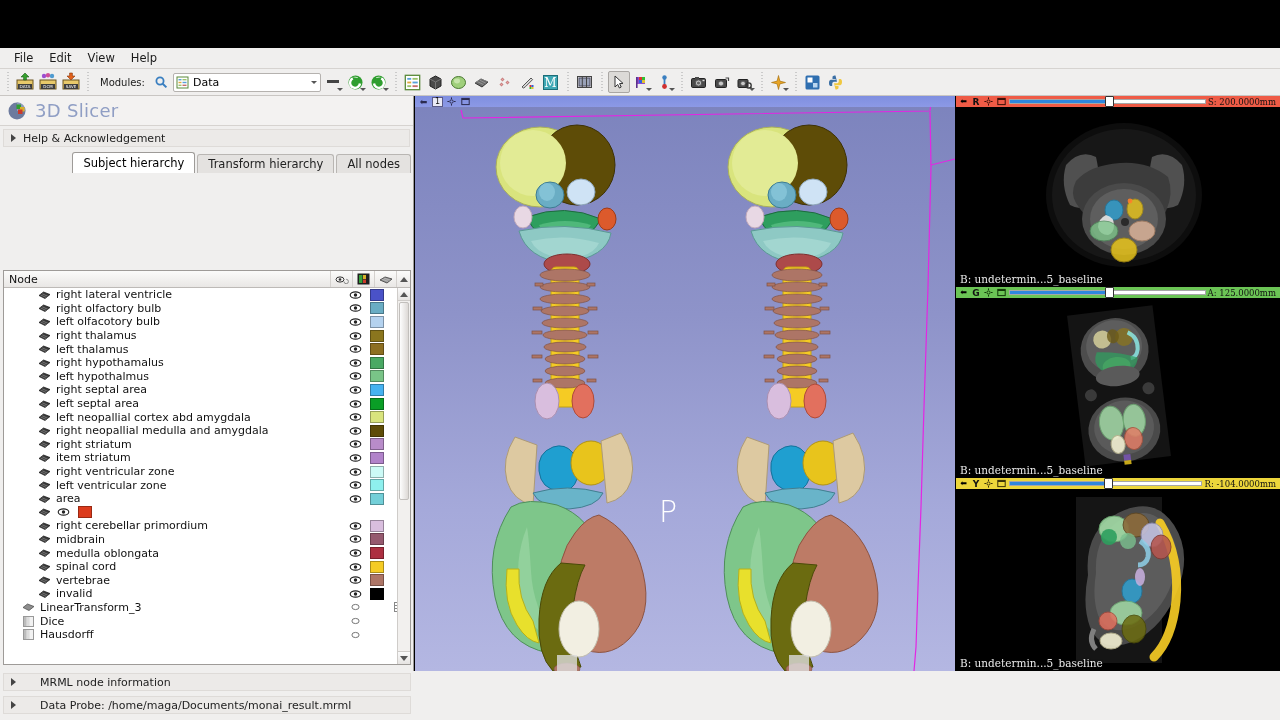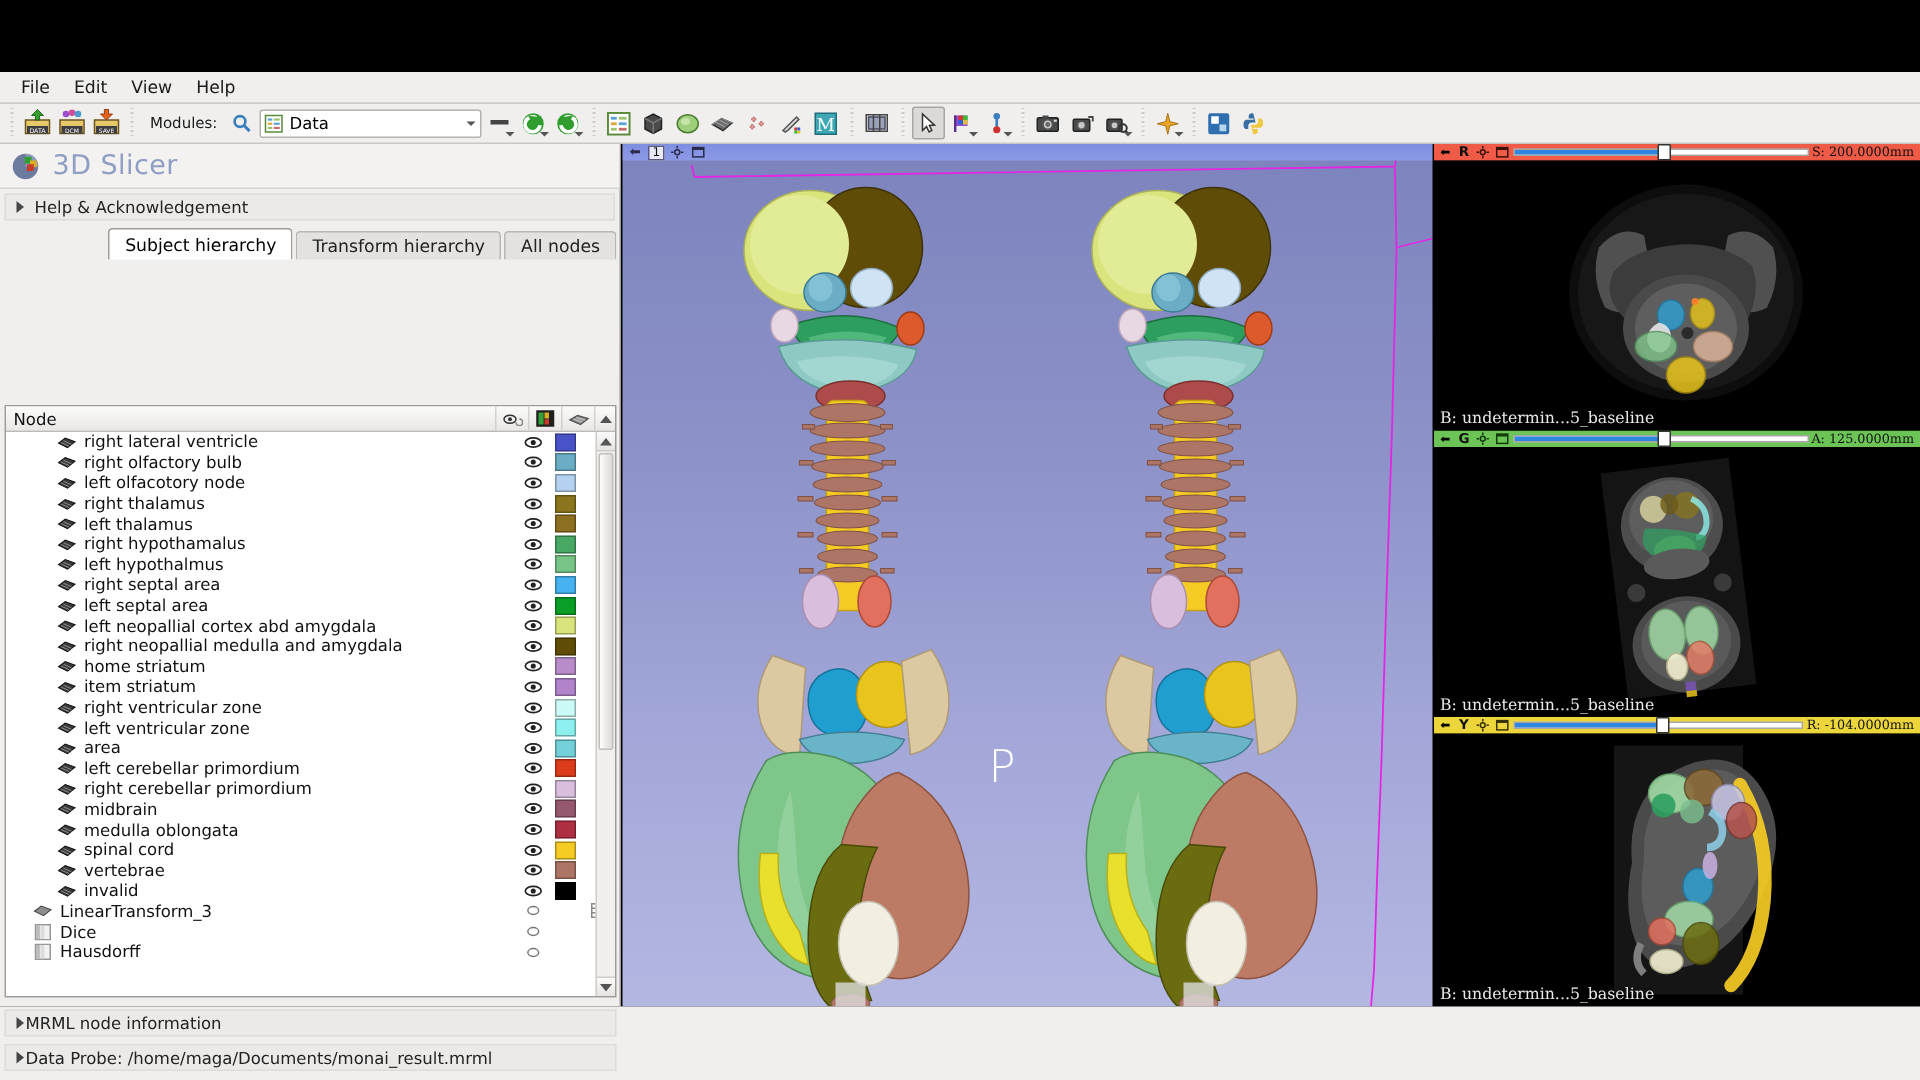--- a/index.html
+++ b/index.html
@@ -134,21 +134,21 @@
   .sb-track { position:absolute; left:0; right:0; height:5px; background:#fff; border:1px solid rgba(0,0,0,.35); }
   .sb-fill { position:absolute; left:1px; height:3px; background:#2e86de; top:3px; }
   .sb-thumb { position:absolute; width:9px; height:11px; background:#fff; border:1px solid #333; border-radius:1px; top:-1px; }
   .sb-val { font-size:8.5px; color:#111; white-space:nowrap; padding-right:2px; font-family:"DejaVu Serif", serif; }
   .slice-label { position:absolute; left:4px; bottom:2px; color:#e9e9e9; font-size:10.5px;
                  font-family:"DejaVu Serif", serif; text-shadow:0 0 2px #000; }
   .slice-canvas { position:absolute; left:0; top:11px; right:0; bottom:0; }
 
   
   .botstrip { position:absolute; left:0; top:671px; width:1280px; height:49px; background:#f0efee; }
-  .bcoll { height:18px; margin:2px 3px; display:flex; align-items:center; gap:1px; padding-left:7px;
+  .bcoll { height:18px; margin:2px 3px; display:flex; align-items:center; gap:24px; padding-left:7px;
            background:#eceae8; border:1px solid #dedbd8; font-size:11px; color:#222; cursor:pointer; }
 </style>
 </head>
 <body>
 
 <div id="app">
 
   <div class="topband"></div>
 
   <div class="menubar">
@@ -469,21 +469,21 @@
             <span class="xtra"></span>
           </div>
           <div class="trow">
             <span class="indent1"></span>
             <span class="nicon">
               <svg width="13" height="10" viewBox="0 0 13 10">
                 <path d="M1 5.5 L5.5 2 L12 4.5 L7 8.5 Z" fill="#3b3b3b" stroke="#111" stroke-width=".7"></path>
                 <path d="M2.6 5 L8 7.4 M4.2 3.8 L9.6 6.2" stroke="#aaa" stroke-width=".5"></path>
               </svg>
             </span>
-            <span class="nlabel">left olfacotory node</span>
+            <span class="nlabel">left olfacotory bulb</span>
             <span class="eye">
               <svg width="13" height="8" viewBox="0 0 13 8">
                 <ellipse cx="6.5" cy="4" rx="5.3" ry="3.1" fill="none" stroke="#222" stroke-width="1.1"></ellipse>
                 <circle cx="6.5" cy="4" r="1.7" fill="#222"></circle>
               </svg>
             </span>
             <span class="swatch">
               <span class="sw" style="background: rgb(180, 210, 239);"></span>
             </span>
             <span class="xtra"></span>
@@ -649,21 +649,21 @@
             <span class="xtra"></span>
           </div>
           <div class="trow">
             <span class="indent1"></span>
             <span class="nicon">
               <svg width="13" height="10" viewBox="0 0 13 10">
                 <path d="M1 5.5 L5.5 2 L12 4.5 L7 8.5 Z" fill="#3b3b3b" stroke="#111" stroke-width=".7"></path>
                 <path d="M2.6 5 L8 7.4 M4.2 3.8 L9.6 6.2" stroke="#aaa" stroke-width=".5"></path>
               </svg>
             </span>
-            <span class="nlabel">home striatum</span>
+            <span class="nlabel">right striatum</span>
             <span class="eye">
               <svg width="13" height="8" viewBox="0 0 13 8">
                 <ellipse cx="6.5" cy="4" rx="5.3" ry="3.1" fill="none" stroke="#222" stroke-width="1.1"></ellipse>
                 <circle cx="6.5" cy="4" r="1.7" fill="#222"></circle>
               </svg>
             </span>
             <span class="swatch">
               <span class="sw" style="background: rgb(184, 140, 201);"></span>
             </span>
             <span class="xtra"></span>
@@ -749,21 +749,20 @@
             <span class="xtra"></span>
           </div>
           <div class="trow">
             <span class="indent1"></span>
             <span class="nicon">
               <svg width="13" height="10" viewBox="0 0 13 10">
                 <path d="M1 5.5 L5.5 2 L12 4.5 L7 8.5 Z" fill="#3b3b3b" stroke="#111" stroke-width=".7"></path>
                 <path d="M2.6 5 L8 7.4 M4.2 3.8 L9.6 6.2" stroke="#aaa" stroke-width=".5"></path>
               </svg>
             </span>
-            <span class="nlabel">left cerebellar primordium</span>
             <span class="eye">
               <svg width="13" height="8" viewBox="0 0 13 8">
                 <ellipse cx="6.5" cy="4" rx="5.3" ry="3.1" fill="none" stroke="#222" stroke-width="1.1"></ellipse>
                 <circle cx="6.5" cy="4" r="1.7" fill="#222"></circle>
               </svg>
             </span>
             <span class="swatch">
               <span class="sw" style="background: rgb(220, 59, 28);"></span>
             </span>
             <span class="xtra"></span>

